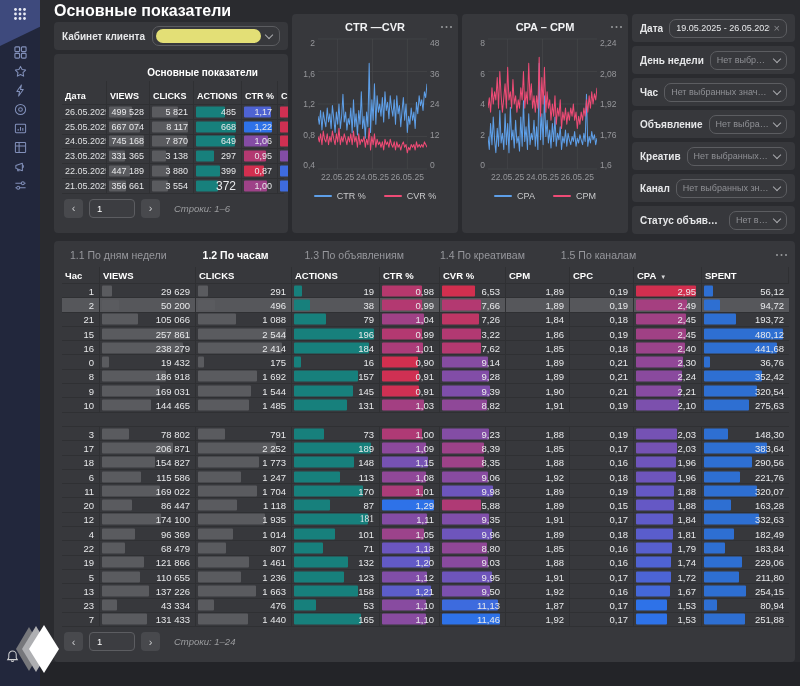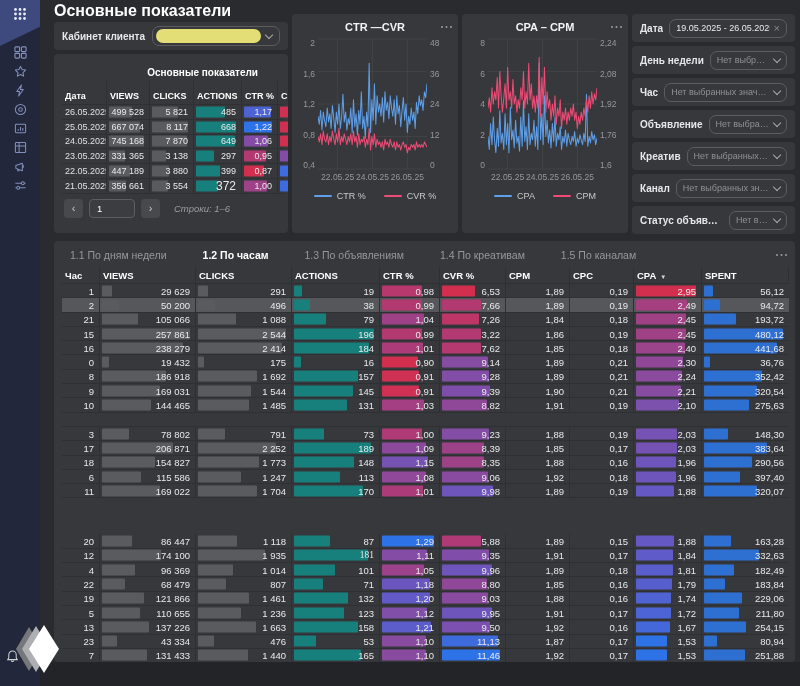--- a/index.html
+++ b/index.html
@@ -1069,21 +1069,21 @@
         </div>
         <div class="tcell" style="width: 64px;">
           <span class="num">0,18</span>
         </div>
         <div class="tcell" style="width: 68px;">
           <div class="bar" style="width: 39.8644px; background: rgb(110, 85, 188);"></div>
           <span class="num">1,96</span>
         </div>
         <div class="tcell" style="width: 87px;">
           <div class="bar" style="width: 36.4889px; background: rgb(46, 111, 210);"></div>
-          <span class="num">397,40</span>
+          <span class="num">221,76</span>
         </div>
       </div>
       <div class="trow" style="height: 14.3px;">
         <div class="tcell" style="width: 38px;">
           <span class="num">11</span>
         </div>
         <div class="tcell" style="width: 96px;">
           <div class="bar" style="width: 57.682px; background: rgb(90, 91, 95);"></div>
           <span class="num">169&nbsp;022</span>
         </div>
@@ -1111,21 +1111,21 @@
         </div>
         <div class="tcell" style="width: 68px;">
           <div class="bar" style="width: 38.2373px; background: rgb(101, 88, 197);"></div>
           <span class="num">1,88</span>
         </div>
         <div class="tcell" style="width: 87px;">
           <div class="bar" style="width: 52.665px; background: rgb(46, 111, 210);"></div>
           <span class="num">320,07</span>
         </div>
       </div>
-      <div class="trow" style="height: 14.3px; margin-top: 36px;">
+      <div class="trow" style="height: 14.3px;">
         <div class="tcell" style="width: 38px;">
           <span class="num">20</span>
         </div>
         <div class="tcell" style="width: 96px;">
           <div class="bar" style="width: 29.5017px; background: rgb(90, 91, 95);"></div>
           <span class="num">86&nbsp;447</span>
         </div>
         <div class="tcell" style="width: 96px;">
           <div class="bar" style="width: 38.673px; background: rgb(90, 91, 95);"></div>
           <span class="num">1&nbsp;118</span>

